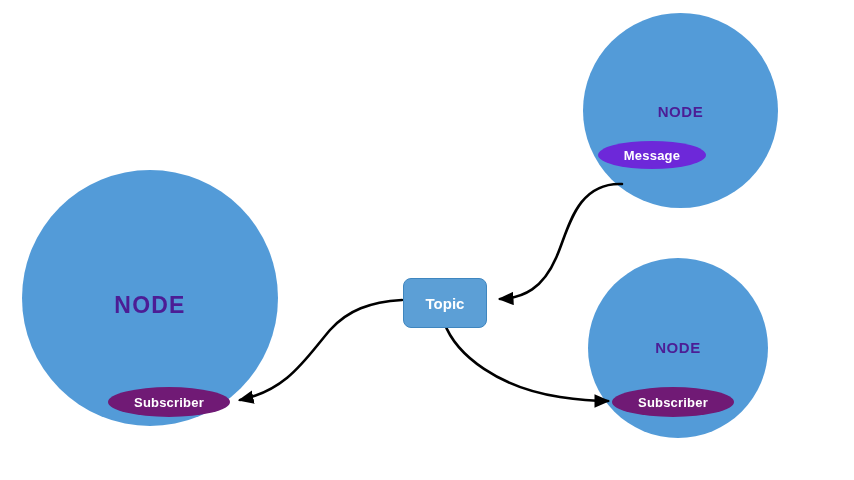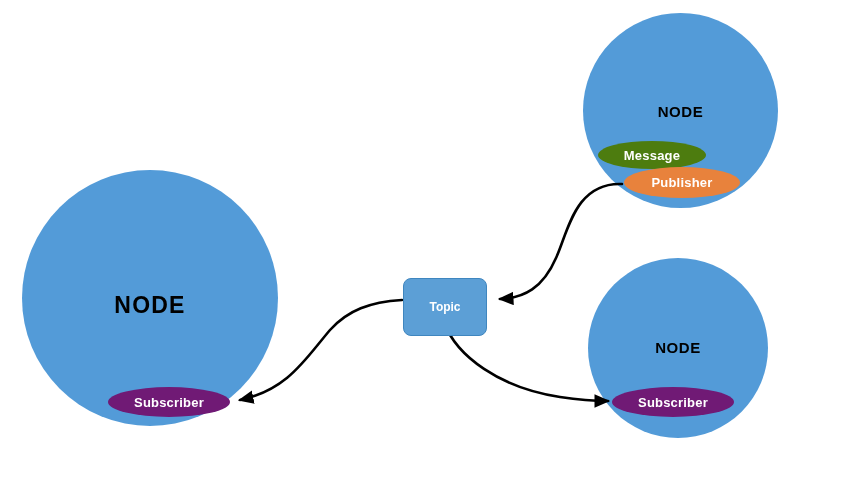--- a/index.html
+++ b/index.html
@@ -31,21 +31,21 @@
   }
   .node-circle {
     position: absolute;
     border-radius: 50%;
     background: #539bd8;
   }
   .node-label {
     position: absolute;
     width: 100%;
     text-align: center;
-    color: #000000;
+    color: #4c1d95;
     font-weight: bold;
     font-family: "Liberation Sans", sans-serif;
     letter-spacing: 0.6px;
   }
   #node-big {
     left: 22px;
     top: 170px;
     width: 256px;
     height: 256px;
   }
@@ -87,21 +87,21 @@
     letter-spacing: 0.2px;
     box-sizing: border-box;
   }
   .pill-subscriber {
     background: #701a75;
   }
   .pill-publisher {
     background: #e8823c;
   }
   .pill-message {
-    background: #4d7c0f;
+    background: #6d28d9;
   }
   #sub-big {
     left: 108px;
     top: 387px;
     width: 122px;
     height: 30px;
   }
   #sub-bottom {
     left: 612px;
     top: 387px;
@@ -120,30 +120,30 @@
     top: 167px;
     width: 116px;
     height: 31px;
     z-index: 2;
   }
   #topic-box {
     position: absolute;
     left: 403px;
     top: 278px;
     width: 84px;
-    height: 58px;
+    height: 50px;
     background: #5c9fd6;
     border: 1px solid #3f86bf;
     border-radius: 8px;
     display: flex;
     align-items: center;
     justify-content: center;
     color: #ffffff;
     font-weight: bold;
-    font-size: 12px;
+    font-size: 15px;
     font-family: "Liberation Sans", sans-serif;
     box-sizing: border-box;
     z-index: 4;
   }
   #arrows {
     position: absolute;
     left: 0;
     top: 0;
     width: 854px;
     height: 480px;
@@ -163,23 +163,20 @@
   <div class="pill pill-subscriber" id="sub-big">
     <span>Subscriber</span>
   </div>
 
   <div class="node-circle" id="node-top">
     <div class="node-label">NODE</div>
   </div>
   <div class="pill pill-message" id="msg-top">
     <span>Message</span>
   </div>
-  <div class="pill pill-publisher" id="pub-top">
-    <span>Publisher</span>
-  </div>
 
   <div class="node-circle" id="node-bottom">
     <div class="node-label">NODE</div>
   </div>
   <div class="pill pill-subscriber" id="sub-bottom">
     <span>Subscriber</span>
   </div>
 
   <div id="topic-box">
     <span>Topic</span>

